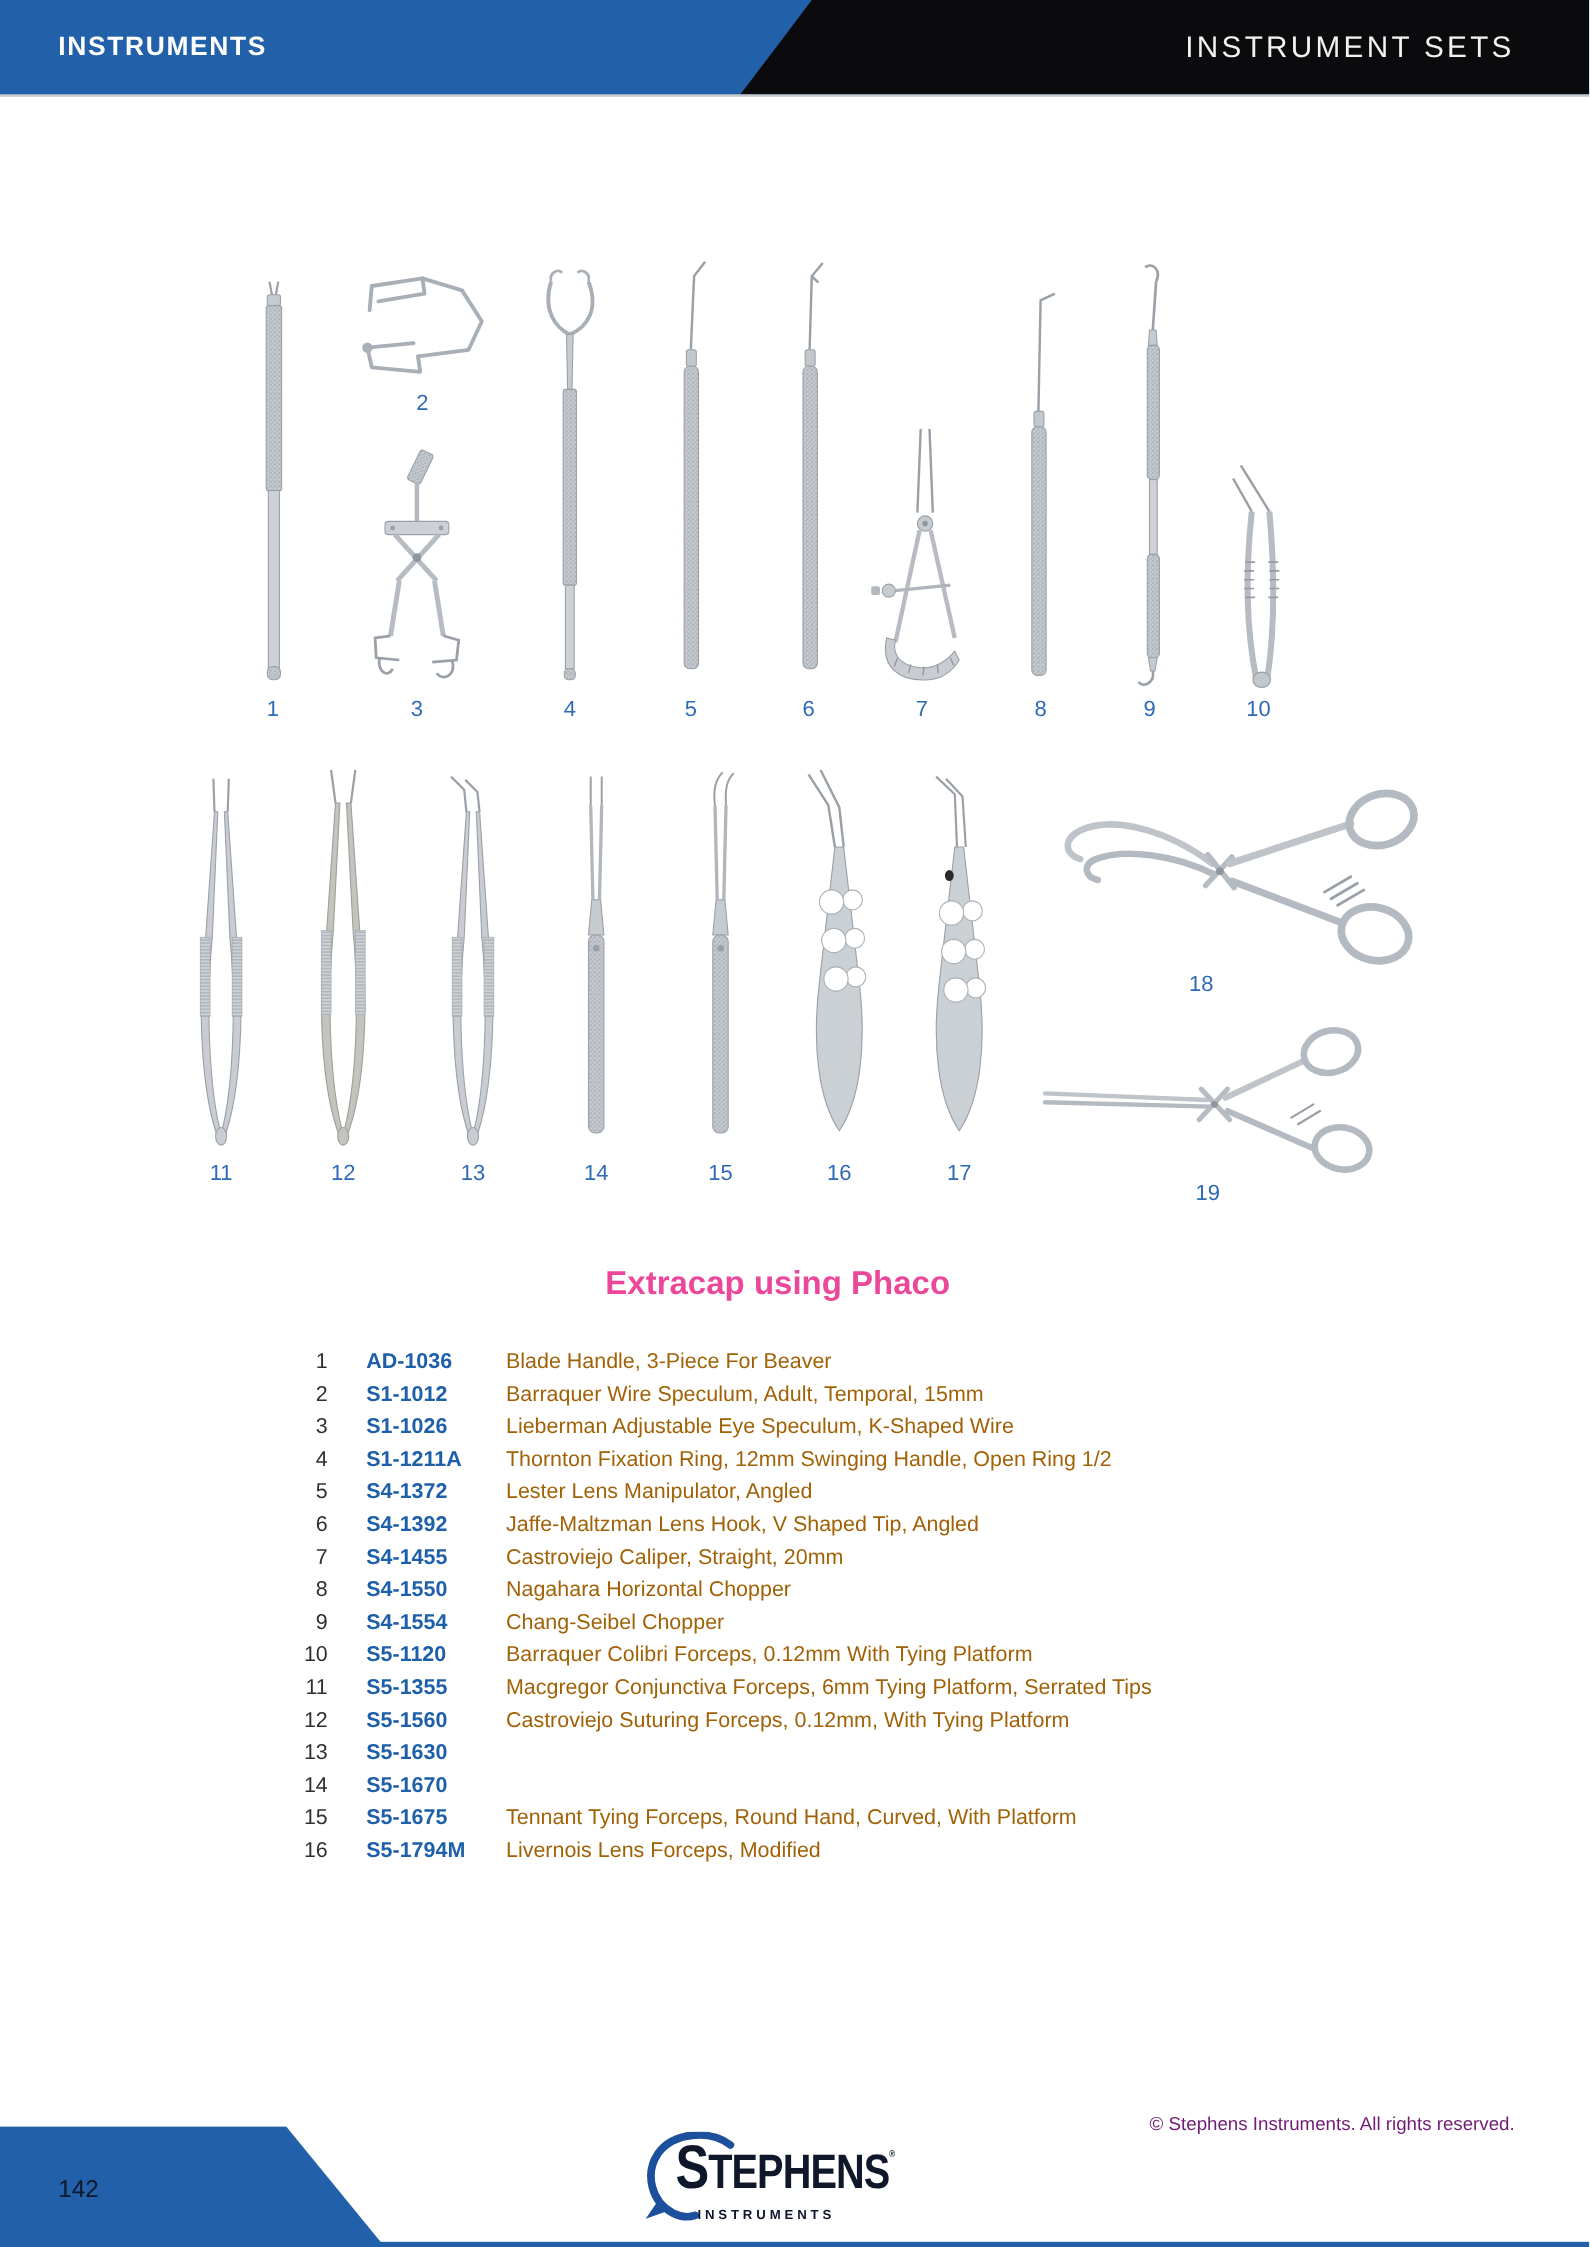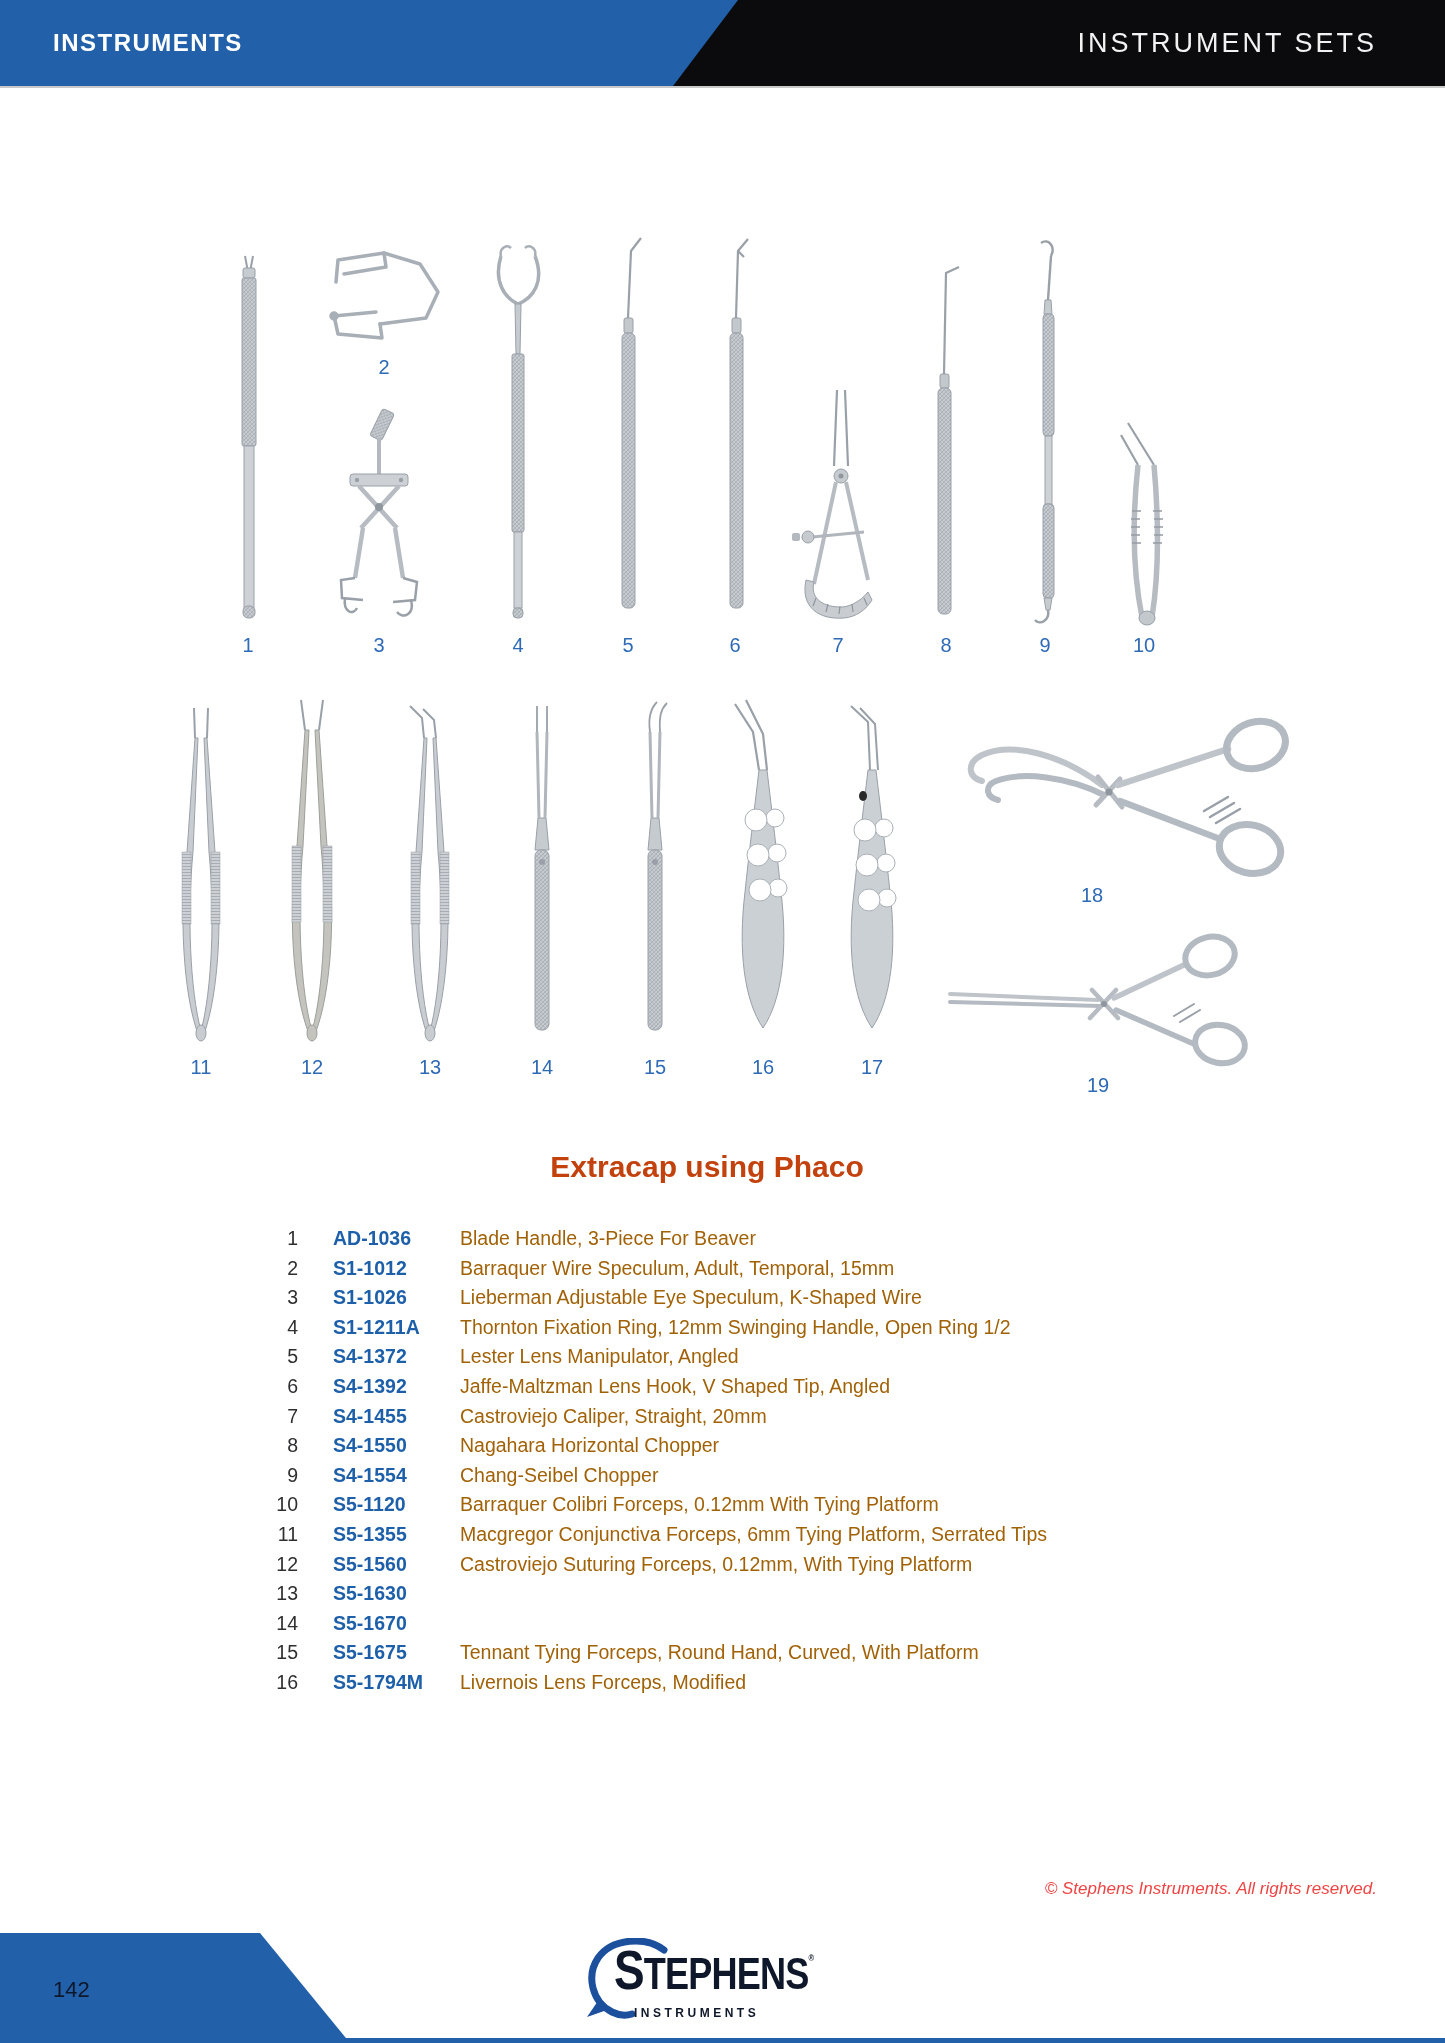--- a/index.html
+++ b/index.html
@@ -14,32 +14,32 @@
   .hdr-right{position:absolute;right:68px;top:0;height:86px;line-height:86px;color:#f2f2f2;
         font-size:27px;font-weight:300;letter-spacing:3px;}
   .hairline{position:absolute;left:0;top:86px;width:1445px;height:2px;background:#c9c9c9;}
   
   .inst{position:absolute;}
   .inst svg{overflow:visible;display:block;}
   .fig-label{position:absolute;transform:translateX(-50%);font-size:20px;line-height:26px;
         color:#2e6ab5;}
   
   .title{position:absolute;left:0;top:1150px;width:1414px;text-align:center;
-        font-size:30px;font-weight:bold;color:#c2410c;}
+        font-size:30px;font-weight:bold;color:#ec4899;}
   .list{position:absolute;left:230px;top:1224px;width:1030px;}
   .row{display:flex;line-height:29.6px;font-size:19.5px;}
   .row .num{width:68px;text-align:right;color:#2f2f31;flex:none;}
   .row .code{width:127px;margin-left:35px;font-weight:bold;color:#1d5fa9;flex:none;}
   .row .desc{flex:1;color:#a16207;}
   
   .foot-blue{position:absolute;left:0;top:1933px;width:360px;height:110px;background:#2261a9;
         clip-path:polygon(0 0,260px 0,350px 110px,0 110px);}
   .bottom-bar{position:absolute;left:0;top:2038px;width:1445px;height:5px;background:#2261a9;}
   .page-num{position:absolute;left:53px;top:1977px;font-size:22px;color:#0f172a;}
-  .copyright{position:absolute;right:68px;top:1879px;font-size:17px;color:#ef4444;font-style:italic;}
+  .copyright{position:absolute;right:68px;top:1921px;font-size:17px;color:#701a75;}
   .logo{position:absolute;left:598px;top:1946px;width:240px;height:80px;color:#0f172a;}
   .logo-swoosh{position:absolute;left:-14px;top:-8px;}
   .logo-main{position:absolute;left:16px;top:-4px;white-space:nowrap;
         transform:scaleX(.82);transform-origin:left top;font-weight:bold;letter-spacing:-1px;}
   .logo-s{font-size:56px;line-height:56px;}
   .logo-rest{font-size:44px;}
   .logo-reg{font-size:9px;vertical-align:28px;}
   .logo-sub{position:absolute;left:36px;top:60px;font-size:12px;font-weight:bold;
         letter-spacing:3.5px;}
 </style>

